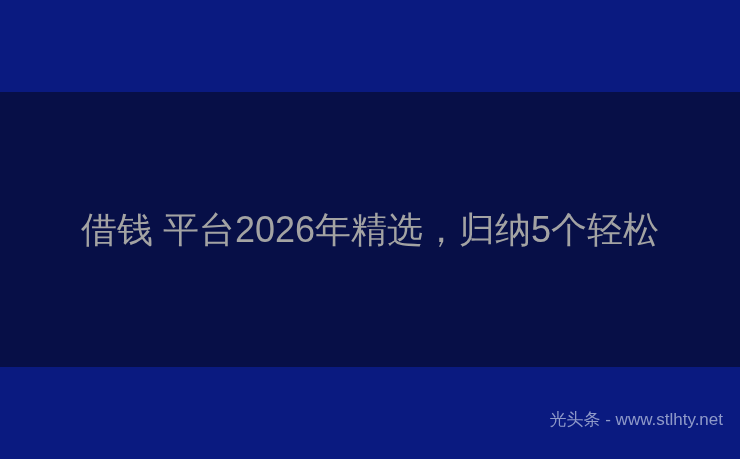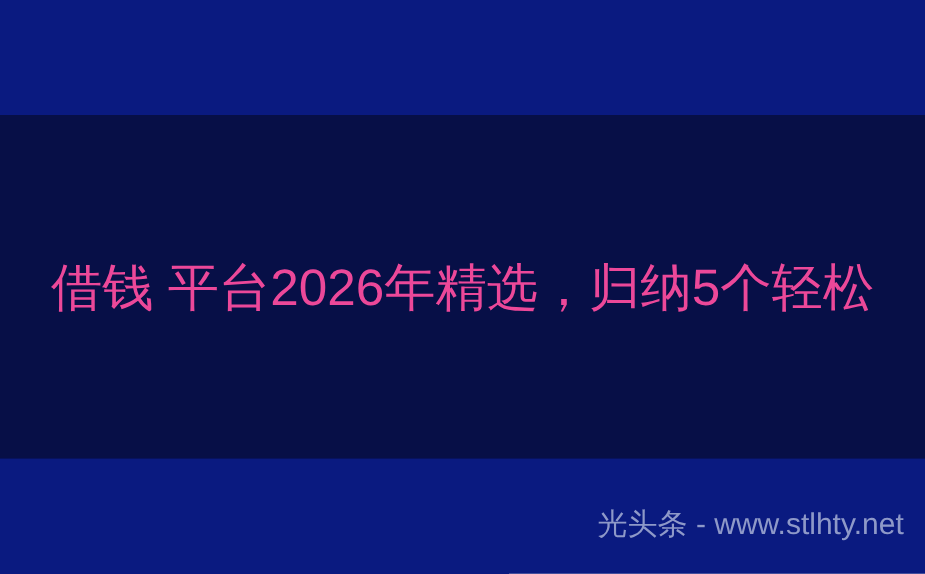--- a/index.html
+++ b/index.html
@@ -51,36 +51,36 @@
     width: 740px;
     height: 275px;
     display: flex;
     flex-direction: column;
     align-items: center;
     justify-content: center;
     z-index: 2;
   }
 
   .headline-line {
-    color: #ec4899;
-    font-size: 41px;
+    color: #a3a3a3;
+    font-size: 36px;
     line-height: 52px;
     letter-spacing: 0px;
     white-space: nowrap;
     text-align: right;
   }
 
   
   #watermark {
     position: absolute;
     right: 17px;
     top: 405px;
     z-index: 3;
     color: #9AA4CF;
-    font-size: 24px;
+    font-size: 17px;
     line-height: 30px;
     white-space: nowrap;
     opacity: 0.92;
   }
 </style>
 </head>
 <body>
 
 <div id="banner">
 

